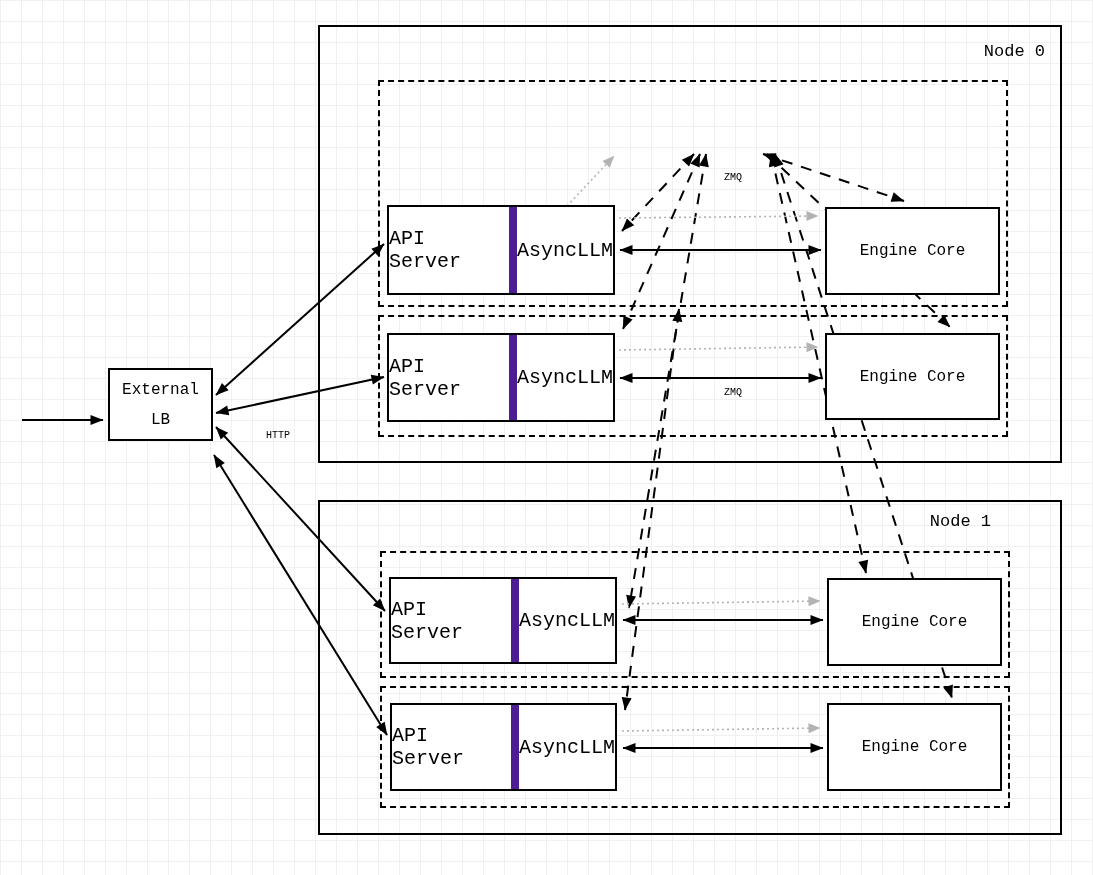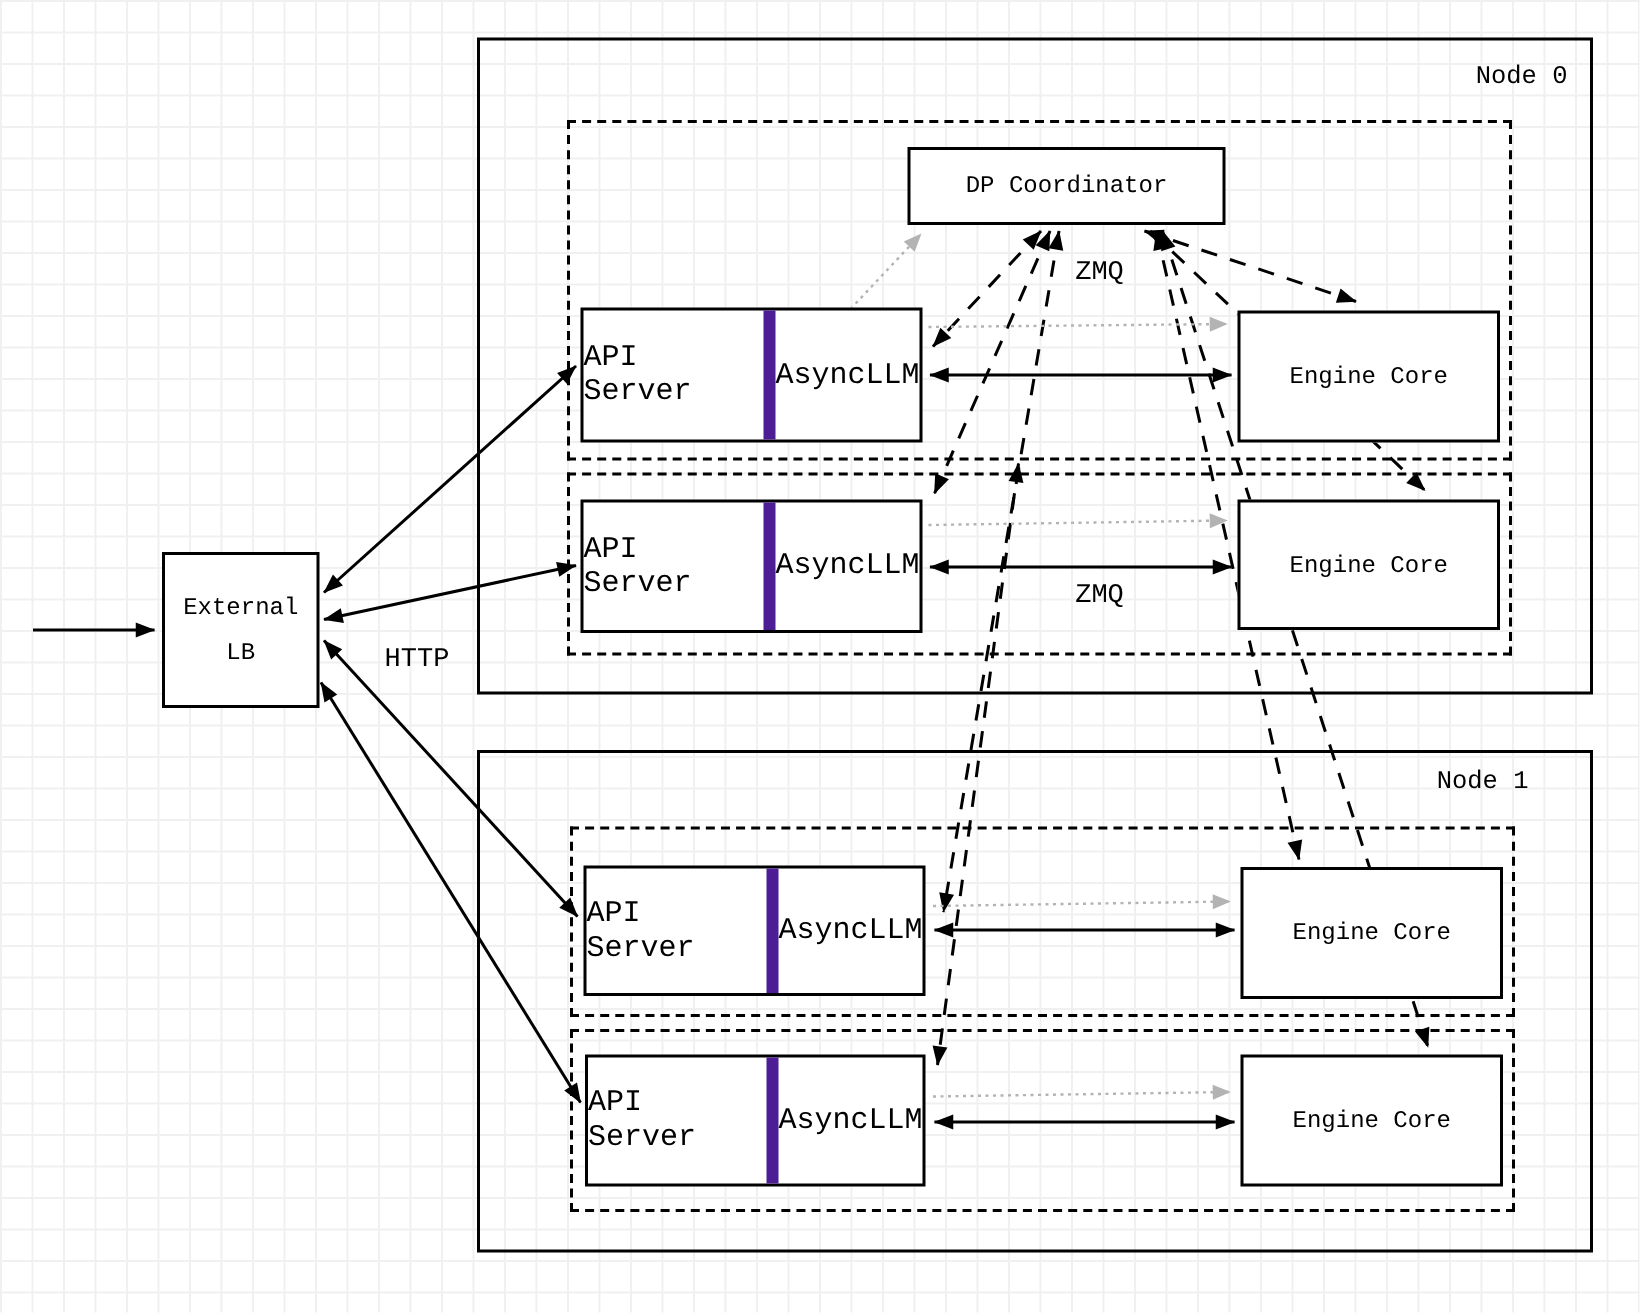--- a/index.html
+++ b/index.html
@@ -33,21 +33,21 @@
   .splitbox .cell {
     display: flex; align-items: center; justify-content: center;
     font-size: 20px; height: 100%;
   }
   .splitbox .cell.right { border-left: 8px solid #4c1d95; }
 
   .nodelabel {
     position: absolute; z-index: 2; font-size: 17px; text-align: right;
   }
   .edgelabel {
-    position: absolute; z-index: 3; font-size: 18px; text-align: center;
+    position: absolute; z-index: 3; font-size: 10px; text-align: center;
   }
   .lbtext { text-align: center; font-size: 16px; line-height: 30px; }
 </style>
 </head>
 <body>
 
 <div class="canvas">
 
   <svg class="wires" width="1093" height="875">
     <defs>
@@ -88,32 +88,29 @@
     <line class="dotline" x1="619" y1="218" x2="818" y2="216" marker-end="url(#ag)"></line>
     <line class="dotline" x1="619" y1="350" x2="818" y2="347" marker-end="url(#ag)"></line>
     <line class="dotline" x1="622" y1="604" x2="820" y2="601" marker-end="url(#ag)"></line>
     <line class="dotline" x1="622" y1="731" x2="820" y2="728" marker-end="url(#ag)"></line>
   </svg>
 
   <div class="box nodebox" style="left:318px; top:25px; width:744px; height:438px;"></div>
   <div class="nodelabel" style="left:950px; top:42px; width:95px;">Node 0</div>
 
   <div class="box nodebox" style="left:318px; top:500px; width:744px; height:335px;"></div>
-  <div class="nodelabel" style="left:924px; top:512px; width:95px;">Node 1</div>
+  <div class="nodelabel" style="left:896px; top:512px; width:95px;">Node 1</div>
 
   <div class="box rankbox" style="left:378px; top:80px; width:630px; height:227px;"></div>
   <div class="box rankbox" style="left:378px; top:315px; width:630px; height:122px;"></div>
   <div class="box rankbox" style="left:380px; top:551px; width:630px; height:127px;"></div>
   <div class="box rankbox" style="left:380px; top:686px; width:630px; height:122px;"></div>
 
-  <div class="box leafbox" style="left:605px; top:98px; width:212px; height:52px;">
-    <span>DP Coordinator</span>
-  </div>
 
-  <div class="box leafbox" style="left:108px; top:368px; width:105px; height:104px;">
+  <div class="box leafbox" style="left:108px; top:368px; width:105px; height:73px;">
     <div class="lbtext">
       <div>External</div>
       <div>LB</div>
     </div>
   </div>
 
   <div class="box splitbox" style="left:387px; top:205px; width:228px; height:90px;">
     <div class="cell" style="width:123px;">API Server</div>
     <div class="cell right" style="flex:1;">AsyncLLM</div>
   </div>

